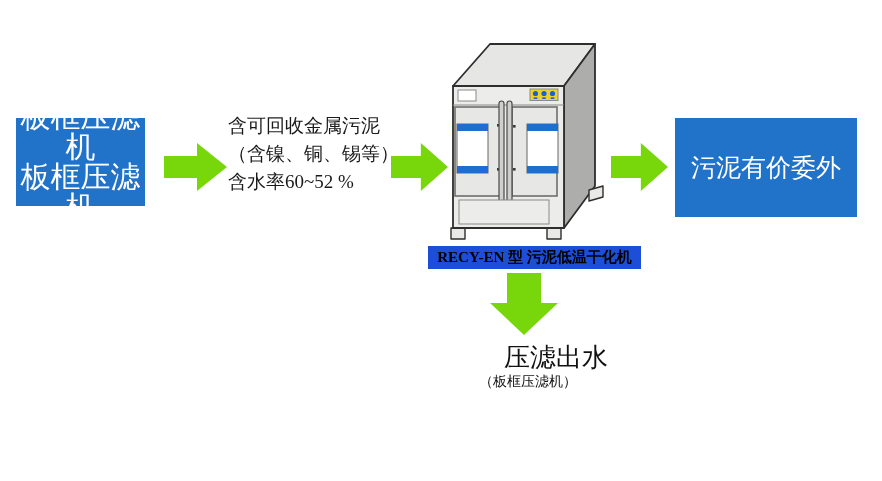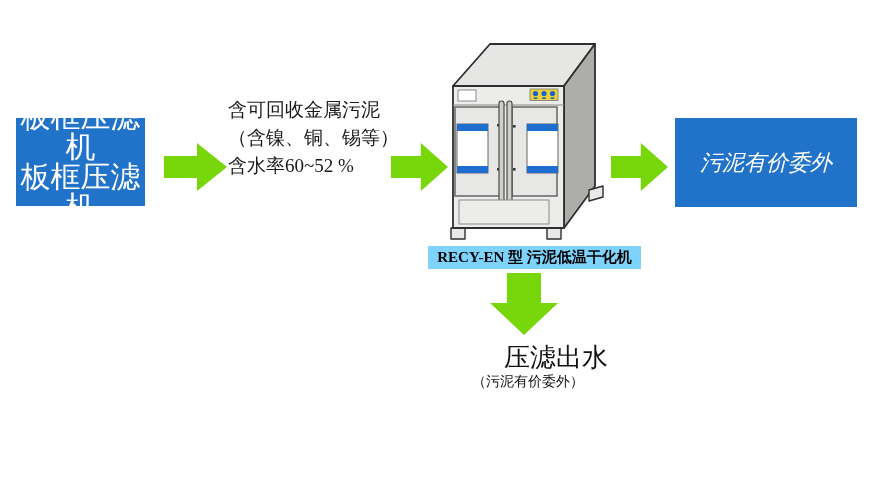--- a/index.html
+++ b/index.html
@@ -15,33 +15,32 @@
     background:#2172C9;
     color:#ffffff;
     display:flex;align-items:center;justify-content:center;
     text-align:center;
   }
   .leftbox{
     left:16px;top:118px;width:129px;height:88px;
     font-size:30px;line-height:30px;
   }
   .rightbox{
-    left:675px;top:118px;width:182px;height:89px;
-    font-size:22px;
-    font-style:italic;
+    left:675px;top:118px;width:182px;height:99px;
+    font-size:25px;
   }
   .midnote{
-    left:228px;top:96px;
+    left:228px;top:112px;
     color:#1a1a1a;
     font-size:19px;line-height:28px;
     white-space:nowrap;
   }
   .machine-label{
     left:428px;top:246px;width:213px;height:23px;
-    background:#7dd3fc;
+    background:#1d4ed8;
     color:#000000;
     font-weight:bold;
     font-size:15px;
     display:flex;align-items:center;justify-content:center;
     white-space:nowrap;
   }
   .outflow{
     left:448px;top:343px;width:160px;
     text-align:center;color:#111111;
   }
@@ -143,16 +142,16 @@
   <div class="abs bluebox rightbox">
     <span>污泥有价委外</span>
   </div>
 
   <svg class="abs" style="left:490px;top:273px;" width="68" height="62" viewBox="0 0 68 62">
     <polygon points="17,0 51,0 51,30 68,30 34,62 0,30 17,30" fill="#78D70A"></polygon>
   </svg>
 
   <div class="abs outflow">
     <div class="outflow-title">压滤出水</div>
-    <div class="outflow-sub">（污泥有价委外）</div>
+    <div class="outflow-sub">（板框压滤机）</div>
   </div>
 
 </div>
 
 </body></html>

